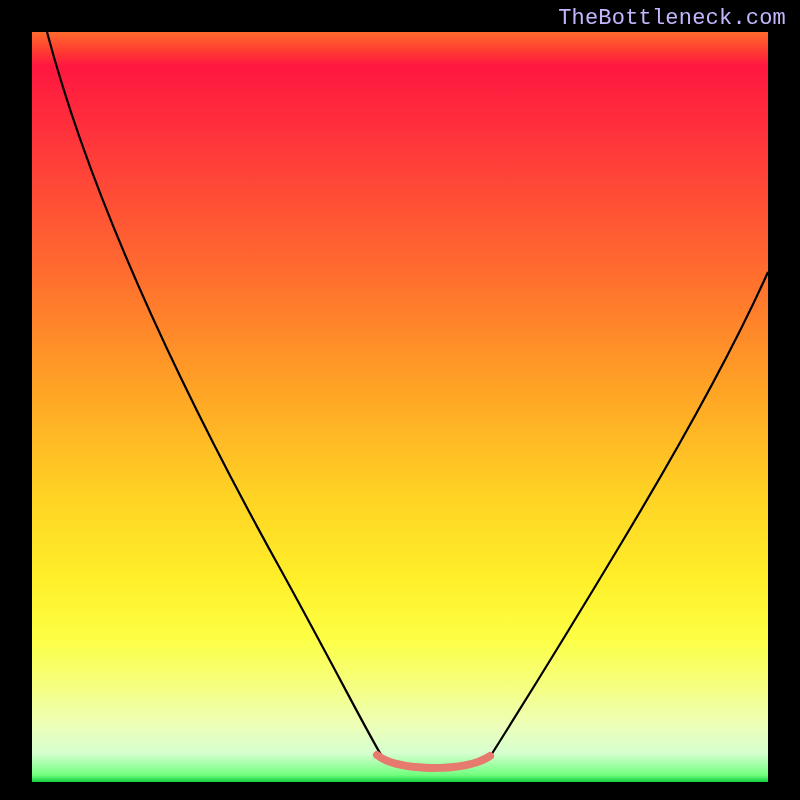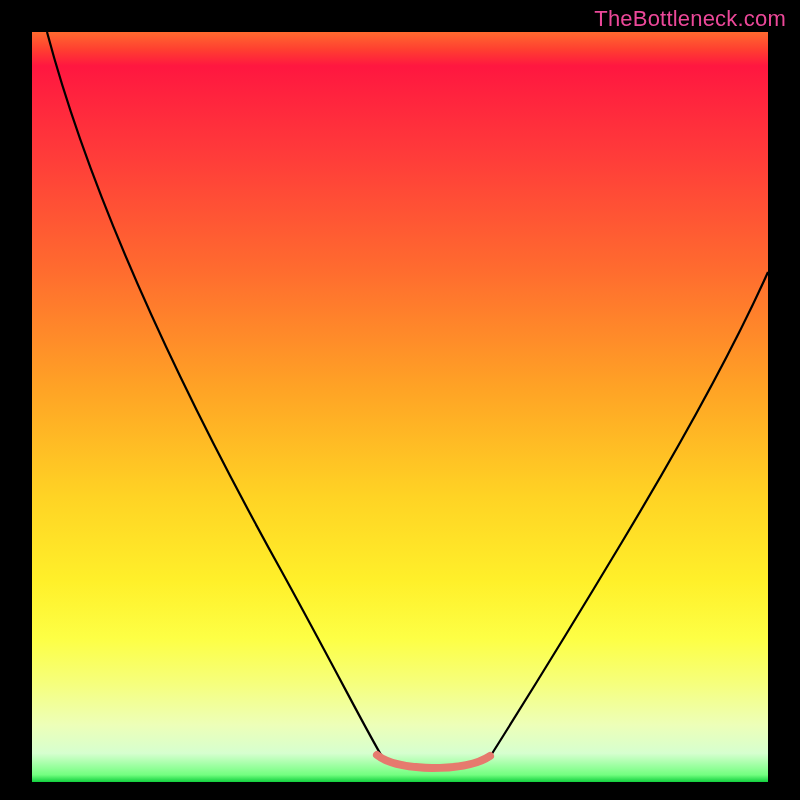--- a/index.html
+++ b/index.html
@@ -8,25 +8,26 @@
     height: 800px;
     background: #000;
     position: relative;
     font-family: Arial, Helvetica, sans-serif;
     overflow: hidden;
   }
   .watermark {
     position: absolute;
     top: 6px;
     right: 14px;
-    color: #ec4899;
+    color: #c4b5fd;
     font-size: 22px;
     font-weight: 500;
     z-index: 10;
     letter-spacing: 0.2px;
+    font-family: Liberation Mono, monospace;
   }
   .plot-area {
     position: absolute;
     top: 32px;
     bottom: 18px;
     left: 32px;
     right: 32px;
     overflow: hidden;
   }
   .gradient {

